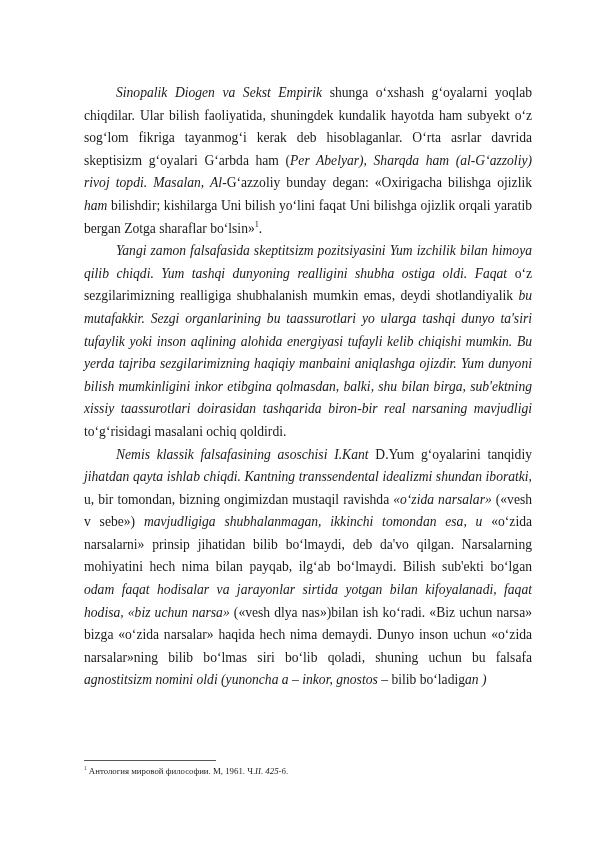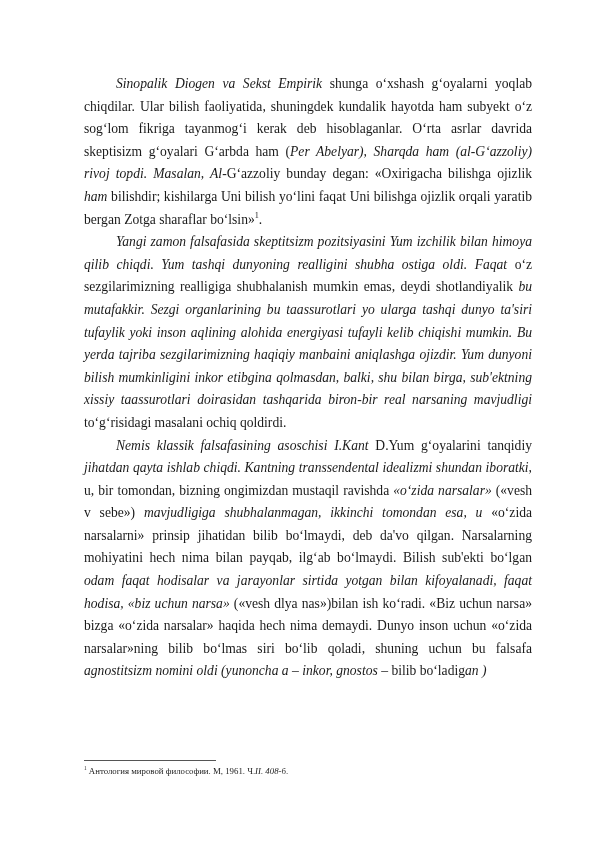--- a/index.html
+++ b/index.html
@@ -1,30 +1,30 @@
 <!DOCTYPE html>
 <html><head>
 <meta charset="utf-8">
 <style>
   html, body { margin: 0; padding: 0; background: #ffffff; }
   body { width: 600px; height: 849px; position: relative; overflow: hidden;
          font-family: "Liberation Serif", serif; color: #1a1a1a; }
-  .page { position: absolute; left: 84px; top: 73px; width: 448px; }
+  .page { position: absolute; left: 84px; top: 82px; width: 448px; }
   .para { margin: 0; font-size: 13.6px; line-height: 22.6px; text-align: justify; }
   .indent { text-indent: 32px; }
   i { font-style: italic; }
   .fn-sep { position: absolute; left: 84px; top: 760px; width: 132px; height: 1px; background: #555; }
   .footnote { position: absolute; left: 84px; top: 766px; font-size: 8.8px; color: #222; white-space: nowrap; }
   sup { font-size: 0.6em; vertical-align: super; line-height: 0; }
 </style>
 </head>
 <body>
 
 <div class="page">
   <p class="para indent"><i>Sinopalik Diogen va Sekst Empirik</i><span> shunga o‘xshash g‘oyalarni yoqlab chiqdilar. Ular bilish faoliyatida, shuningdek kundalik hayotda ham subyekt o‘z sog‘lom fikriga tayanmog‘i kerak deb hisoblaganlar. O‘rta asrlar davrida skeptisizm g‘oyalari G‘arbda ham (</span><i>Per Abelyar), Sharqda ham (al-G‘azzoliy) rivoj topdi. Masalan, Al</i><span>-G‘azzoliy bunday degan: «Oxirigacha bilishga ojizlik </span><i>ham</i><span> bilishdir; kishilarga Uni bilish yo‘lini faqat Uni bilishga ojizlik orqali yaratib bergan Zotga sharaflar bo‘lsin»</span><sup>1</sup><span>.</span></p>
   <p class="para indent"><i>Yangi zamon falsafasida skeptitsizm pozitsiyasini Yum izchilik bilan himoya qilib chiqdi. Yum tashqi dunyoning realligini shubha ostiga oldi. Faqat</i><span> o‘z sezgilarimizning realligiga shubhalanish mumkin emas, deydi shotlandiyalik </span><i>bu mutafakkir. Sezgi organlarining bu taassurotlari yo ularga tashqi dunyo ta'siri tufaylik yoki inson aqlining alohida energiyasi tufayli kelib chiqishi mumkin. Bu yerda tajriba sezgilarimizning haqiqiy manbaini aniqlashga ojizdir. Yum dunyoni bilish mumkinligini inkor etibgina qolmasdan, balki, shu bilan birga, sub'ektning xissiy taassurotlari doirasidan tashqarida biron-bir real narsaning mavjudligi</i><span> to‘g‘risidagi masalani ochiq qoldirdi.</span></p>
   <p class="para indent"><i>Nemis klassik falsafasining asoschisi I.Kant</i><span> D.Yum g‘oyalarini tanqidiy </span><i>jihatdan qayta ishlab chiqdi. Kantning transsendental idealizmi shundan iboratki,</i><span> u, bir tomondan, bizning ongimizdan mustaqil ravishda </span><i>«o‘zida narsalar»</i><span> («vesh v sebe») </span><i>mavjudligiga shubhalanmagan, ikkinchi tomondan esa, u</i><span> «o‘zida narsalarni» prinsip jihatidan bilib bo‘lmaydi, deb da'vo qilgan. Narsalarning mohiyatini hech nima bilan payqab, ilg‘ab bo‘lmaydi. Bilish sub'ekti bo‘lgan </span><i>odam faqat hodisalar va jarayonlar sirtida yotgan bilan kifoyalanadi, faqat hodisa, «biz uchun narsa»</i><span> («vesh dlya nas»)bilan ish ko‘radi. «Biz uchun narsa» bizga «o‘zida narsalar» haqida hech nima demaydi. Dunyo inson uchun «o‘zida narsalar»ning bilib bo‘lmas siri bo‘lib qoladi, shuning uchun bu falsafa </span><i>agnostitsizm nomini oldi (yunoncha a – inkor, gnostos –</i><span> bilib bo‘ladig</span><i>an )</i></p>
 </div>
 
 <div class="fn-sep"></div>
 <div class="footnote">
-  <sup>1</sup><span> Антология мировой философии. М, 1961. Ч.</span><i>II. 408</i><span>-б.</span>
+  <sup>1</sup><span> Антология мировой философии. М, 1961. Ч.</span><i>II. 425</i><span>-б.</span>
 </div>
 
 </body></html>

